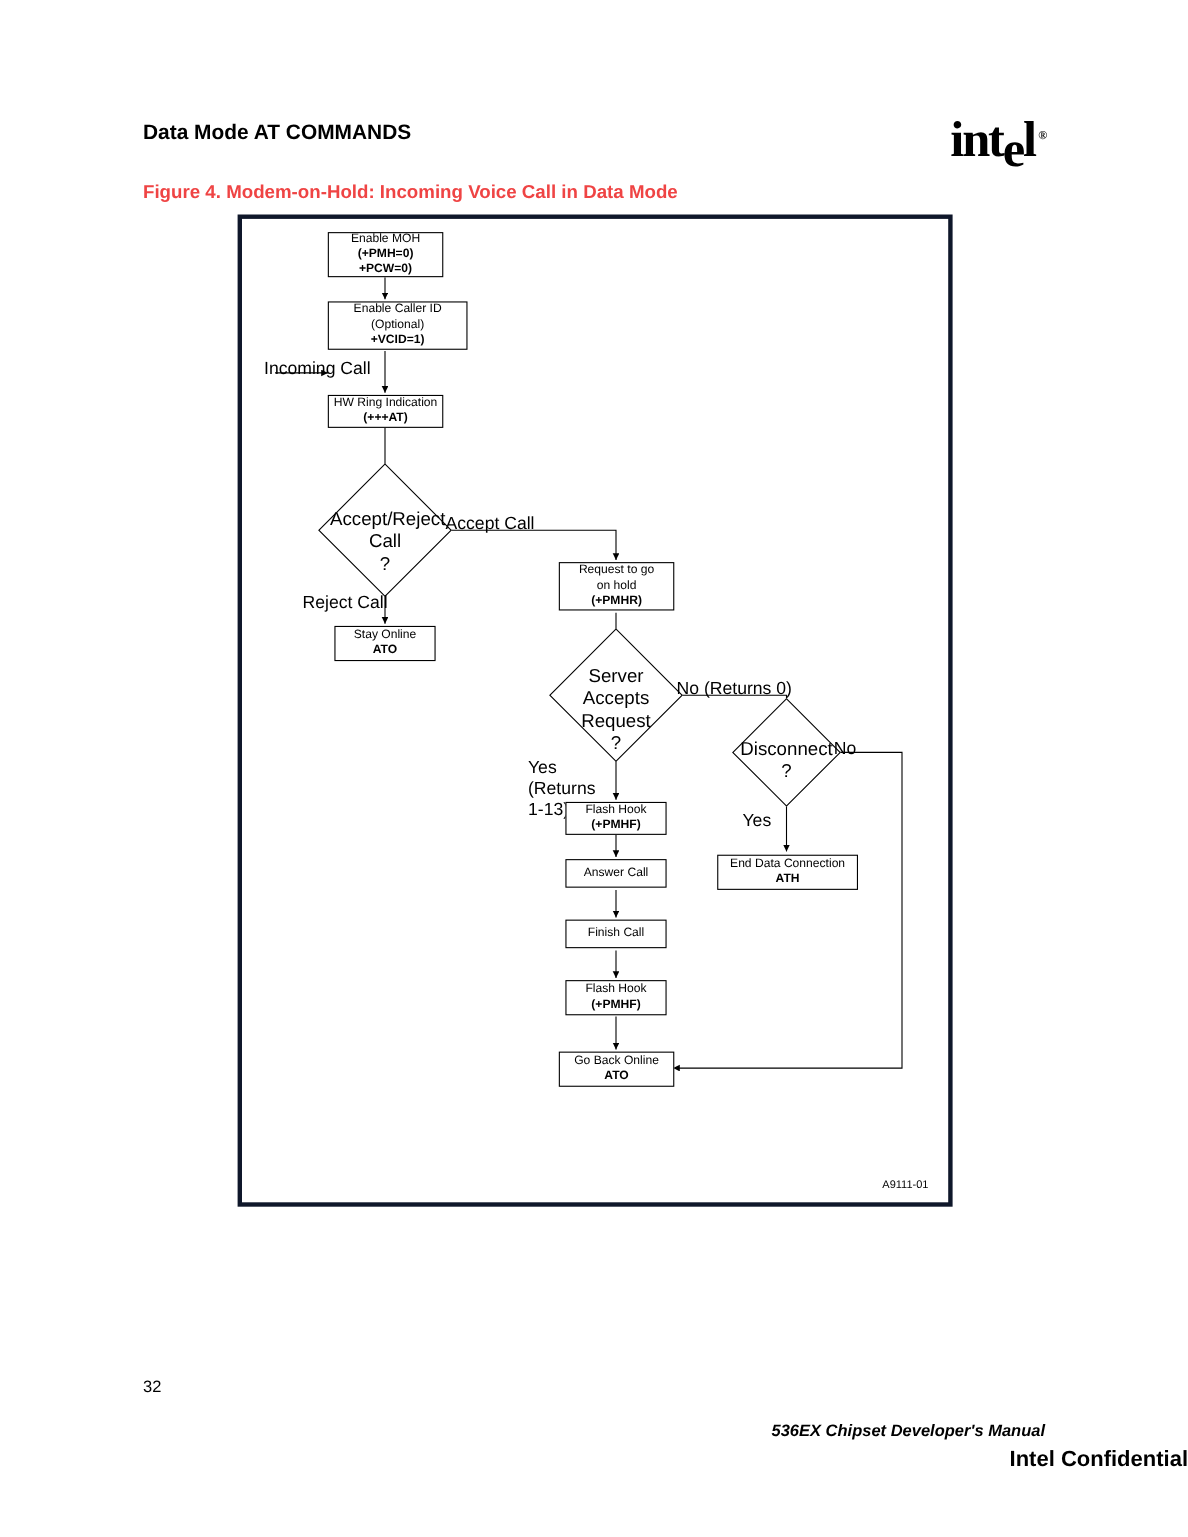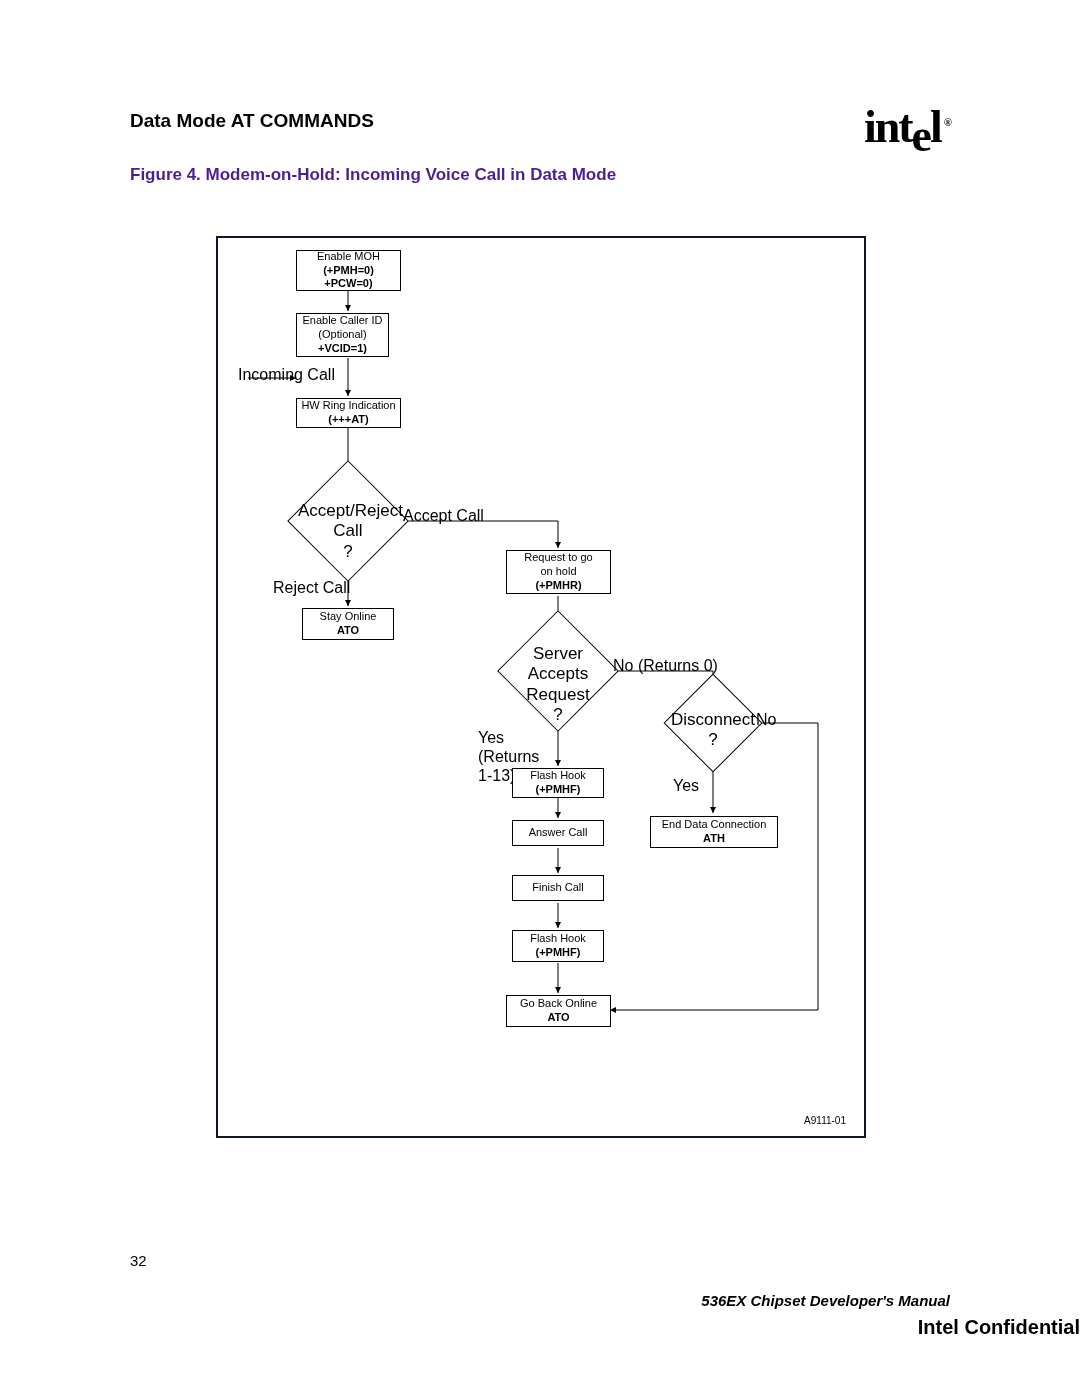--- a/index.html
+++ b/index.html
@@ -33,30 +33,29 @@
     margin-top: 24px;
   }
   .logo .drop { position: relative; top: 9px; }
   .logo .reg { font-size: 11px; vertical-align: super; margin-left: 3px; }
   .figure-caption {
     position: absolute;
     top: 165px;
     left: 130px;
     font-weight: bold;
     font-size: 17px;
-    color: #4c1d95;
+    color: #ef4444;
   }
   .diagram-frame {
     position: absolute;
     top: 195px;
     left: 216px;
     width: 650px;
     height: 902px;
-    border: 2px solid #0f172a;
-    margin-top: 41px;
+    border: 4px solid #0f172a;
   }
   .node {
     position: absolute;
     border: 1px solid #000;
     background: #fff;
     text-align: center;
     font-size: 11px;
     line-height: 1.25;
     display: flex;
     flex-direction: column;
@@ -173,21 +172,21 @@
   <polyline points="530,485 600,485 600,772 392,772" fill="none" stroke="#000" marker-end="url(#ah)"></polyline>
 
   <polyline points="30,140 78,140" fill="none" stroke="#000" marker-end="url(#ah)"></polyline>
 </svg>
 
   <div class="node" style="left:78px; top:12px; width:105px; height:41px;">
     <span>Enable MOH</span>
     <span class="b">(+PMH=0)</span>
     <span class="b">+PCW=0)</span>
   </div>
-  <div class="node" style="left:78px; top:75px; width:93px; height:44px;">
+  <div class="node" style="left:78px; top:75px; width:127px; height:44px;">
     <span>Enable Caller ID</span>
     <span>(Optional)</span>
     <span class="b">+VCID=1)</span>
   </div>
   <div class="node" style="left:78px; top:160px; width:105px; height:30px;">
     <span>HW Ring Indication</span>
     <span class="b">(+++AT)</span>
   </div>
 
   <div class="free-lbl" style="left:20px; top:127px;">Incoming Call</div>

